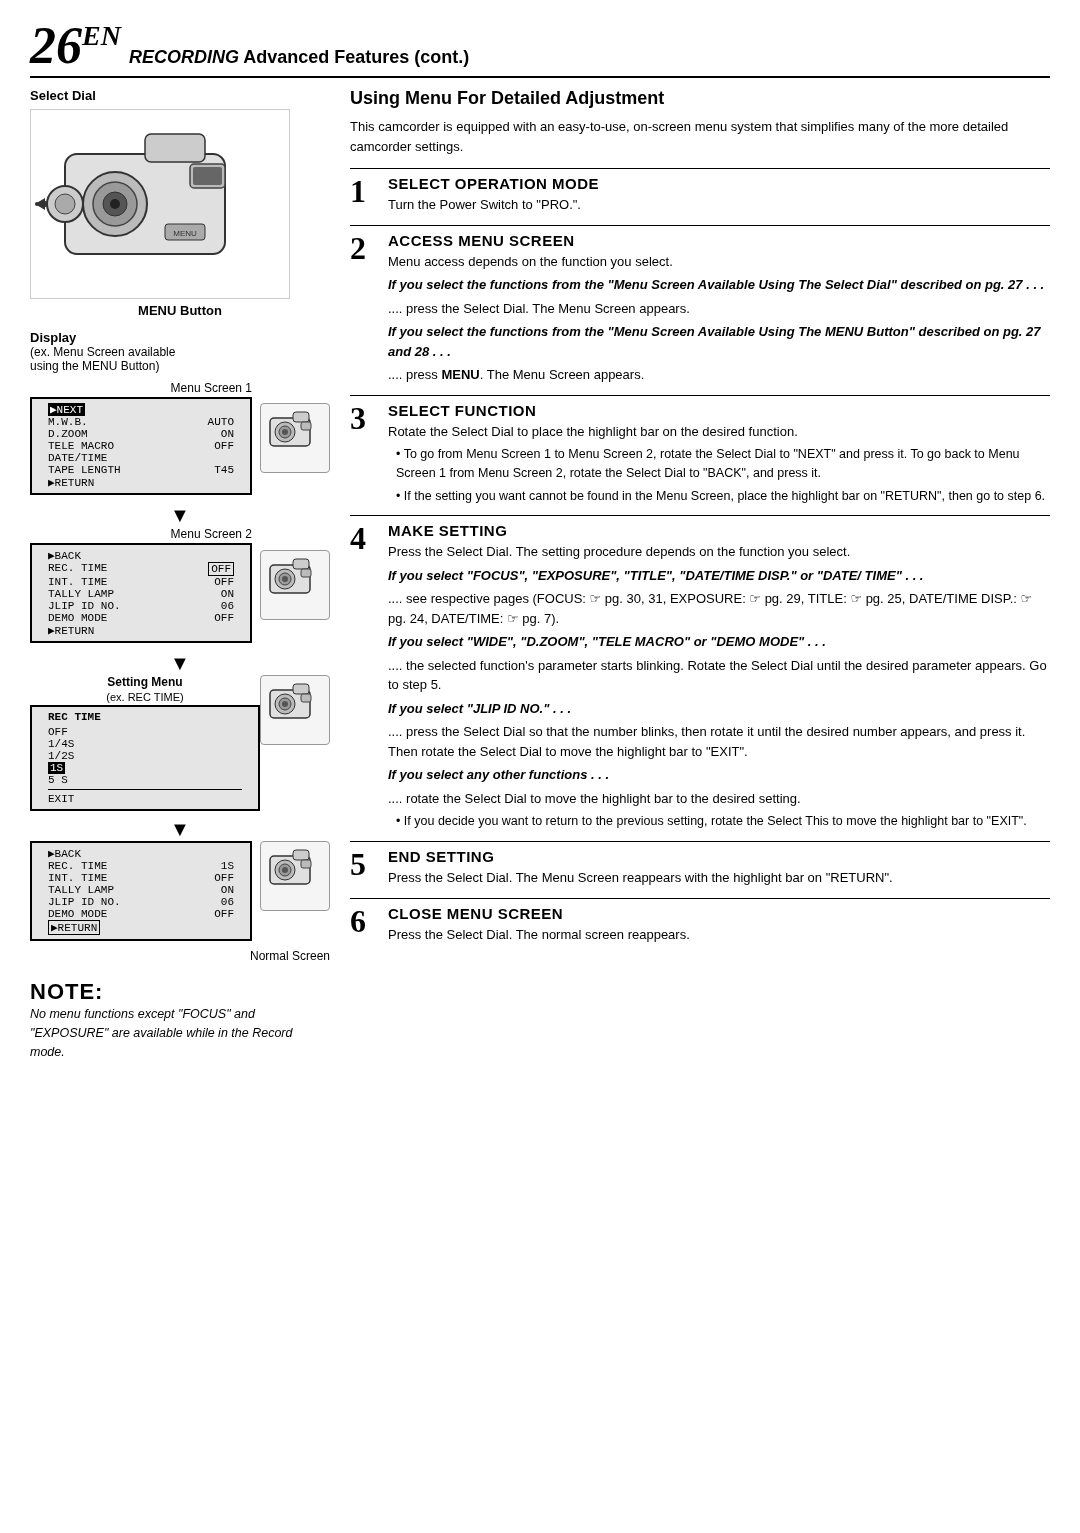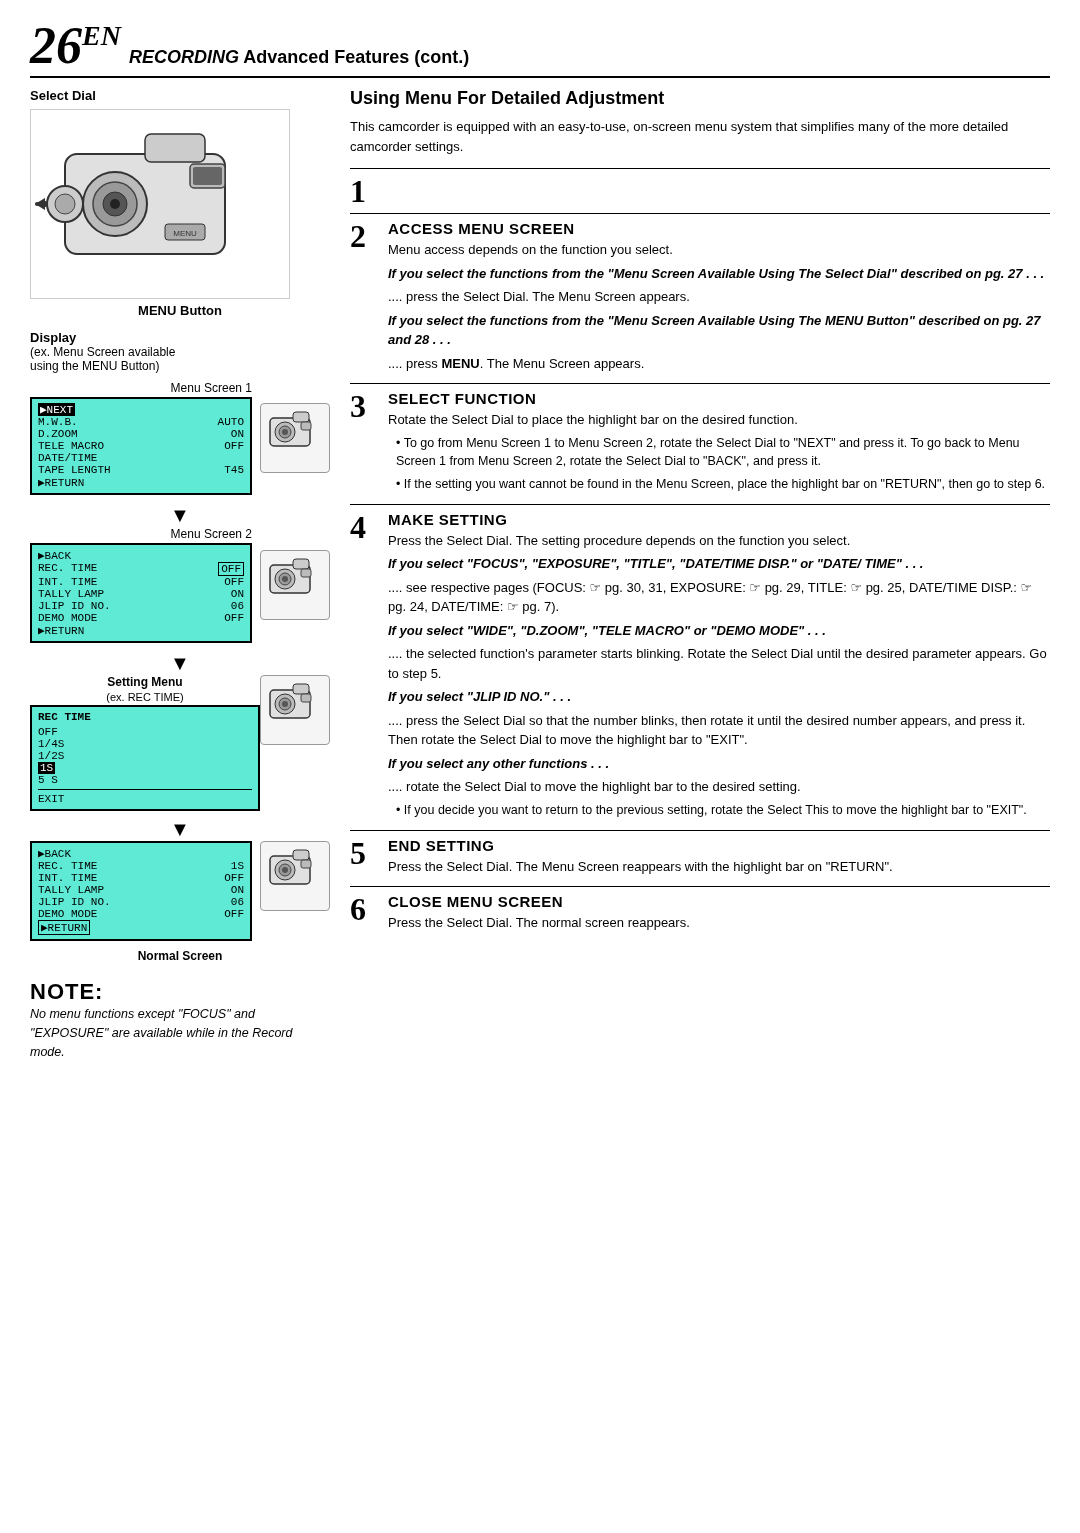--- a/index.html
+++ b/index.html
@@ -163,22 +163,22 @@
     .screen-block {
       flex: 1;
     }
     .screen-label {
       font-size: 12px;
       text-align: right;
       margin-bottom: 2px;
     }
     .menu-screen {
       border: 2px solid #000;
-      background: #5eead4;
-      padding: 4px 6px;
+      background: #e5e5e5;
+      padding: 4px 16px;
       font-size: 11px;
       font-family: 'Courier New', monospace;
       min-width: 130px;
     }
     .menu-screen .highlighted {
       background: #000;
       color: #fff;
       display: inline-block;
       padding: 0 2px;
     }
@@ -453,36 +453,42 @@
             <rect x="5" y="10" width="40" height="28" rx="4" fill="#e0e0e0" stroke="#333" stroke-width="1.5"></rect>
             <circle cx="20" cy="24" r="10" fill="#bbb" stroke="#333" stroke-width="1"></circle>
             <circle cx="20" cy="24" r="6" fill="#999" stroke="#444" stroke-width="1"></circle>
             <circle cx="20" cy="24" r="3" fill="#555"></circle>
             <rect x="28" y="4" width="16" height="10" rx="3" fill="#ccc" stroke="#333" stroke-width="1"></rect>
             <rect x="36" y="14" width="10" height="8" rx="2" fill="#bbb" stroke="#444" stroke-width="1"></rect>
           </svg>
         </div>
       </div>
 
-      <div class="screen-label" style="text-align:center; font-weight:bold;">Normal Screen</div>
+      <div class="screen-label" style="text-align:right; font-weight:normal;">Normal Screen</div>
 
       <div class="note-section">
         <div class="note-heading">NOTE:</div>
         <div class="note-text">
           <p>No menu functions except "FOCUS" and "EXPOSURE" are available while in the Record mode.</p>
         </div>
       </div>
     </div>
 
     <div class="right-col">
       <div class="section-title">Using Menu For Detailed Adjustment</div>
       <div class="section-intro">This camcorder is equipped with an easy-to-use, on-screen menu system that simplifies many of the more detailed camcorder settings.</div>
 
       <div class="step">
         <div class="step-num">1</div>
+        <div class="step-body">
+          <div class="step-heading">SELECT OPERATION MODE</div>
+          <div class="step-text">
+            <p>Turn the Power Switch to "PRO.".</p>
+          </div>
+        </div>
       </div>
 
       <div class="step">
         <div class="step-num">2</div>
         <div class="step-body">
           <div class="step-heading">ACCESS MENU SCREEN</div>
           <div class="step-text">
             <p>Menu access depends on the function you select.</p>
             <p class="italic-bold">If you select the functions from the "Menu Screen Available Using The Select Dial" described on pg. 27 . . .</p>
             <p>.... press the Select Dial. The Menu Screen appears.</p>

